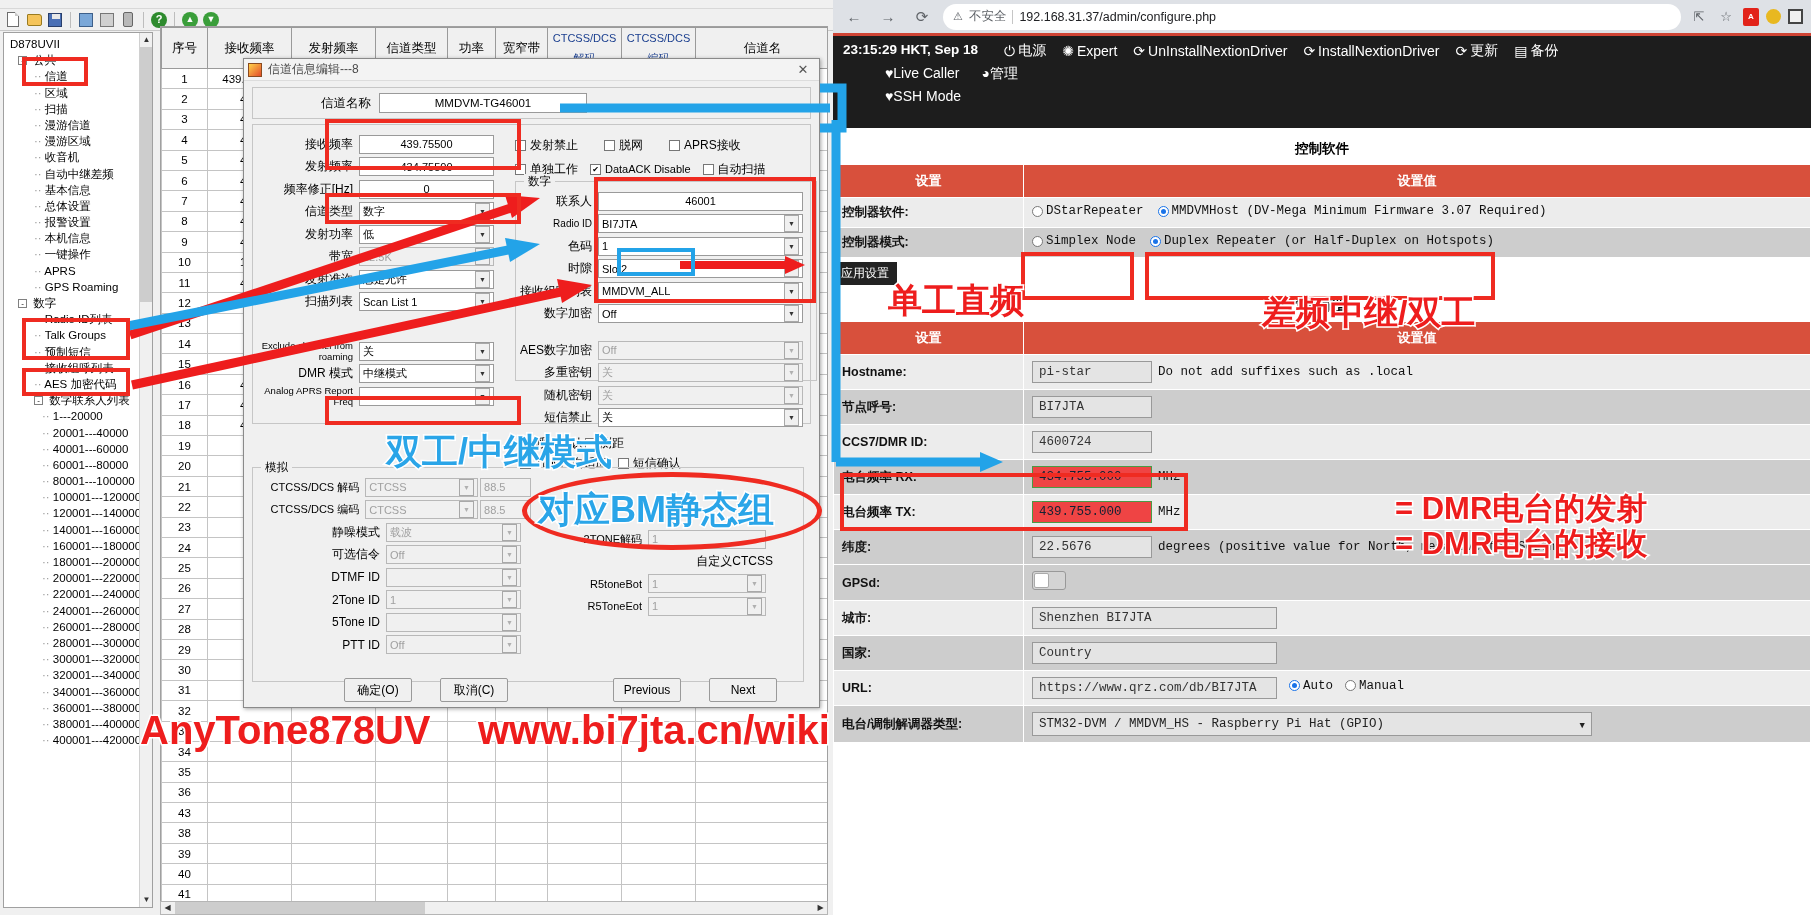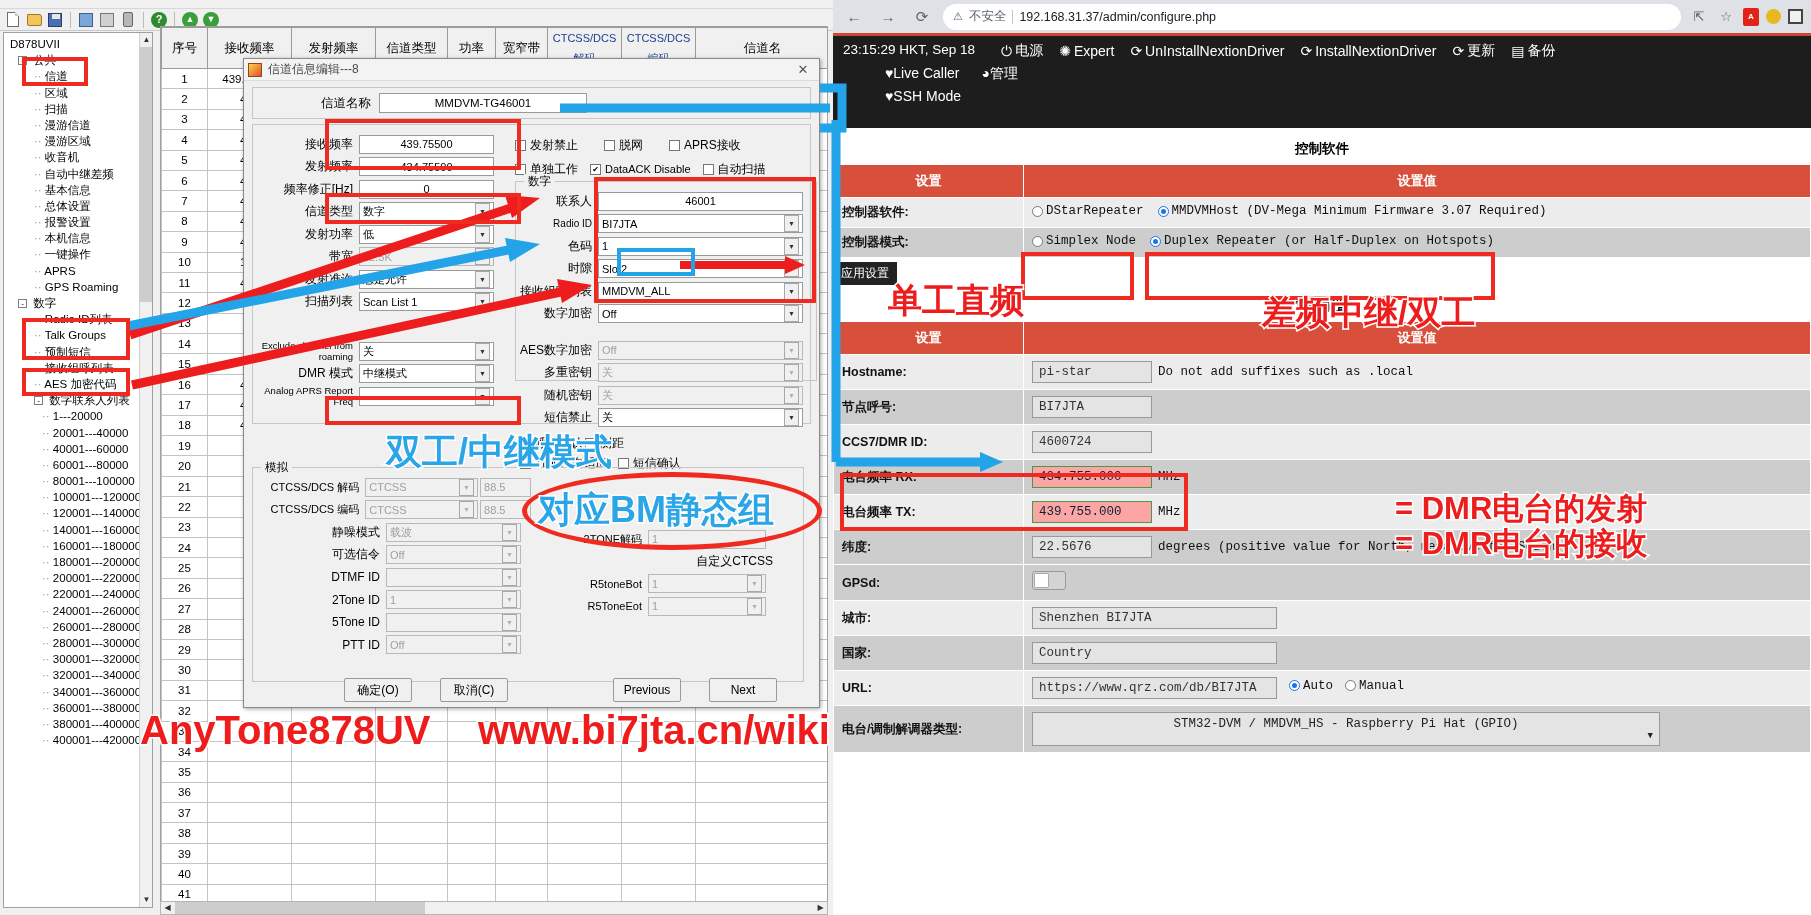--- a/index.html
+++ b/index.html
@@ -157,49 +157,49 @@
   .omni .url { color:#202124; }
   .chrome-right { display:flex; align-items:center; gap:7px; }
   .cr-ic { width:20px;height:20px;display:flex;align-items:center;justify-content:center;font-size:13px;color:#5f6368;}
   .ext-pdf { width:16px;height:18px;background:#e2231a;color:#fff;font-size:8px;font-weight:bold;
              display:flex;align-items:center;justify-content:center;border-radius:2px;}
   .ext-dot { width:15px;height:15px;border-radius:50%;background:#e8b820; }
   .ext-sq  { width:15px;height:15px;background:#f0f0f0;border:2px solid #444; }
 
   .ps-red-line { height:3px; background:#cf4434; }
   .ps-header { background:#1d1d1d; color:#fff; padding:6px 10px 10px 10px; min-height:92px; }
-  .ps-time { font-size:13.5px; font-family:"Liberation Sans", sans-serif; }
+  .ps-time { font-size:13.5px; font-family:"Liberation Sans", sans-serif;font-weight:bold; }
   .ps-navrow { display:flex; align-items:center; gap:16px; flex-wrap:wrap; font-size:14px; }
   .ps-navrow .lnk { display:inline-flex; align-items:center; gap:3px; white-space:nowrap; }
   .ps-row2 { margin-top:5px; padding-left:42px; display:flex; gap:22px; font-size:14px; }
   .ps-row3 { margin-top:5px; padding-left:42px; font-size:14px; }
 
   .ps-content { background:#fff; padding: 0; }
   .ps-caption { text-align:center; font-weight:bold; font-size:13.5px; padding:12px 0 6px 0;
                 font-family:"Liberation Sans", sans-serif; }
   table.ps { width:100%; border-collapse:collapse; font-family:"Liberation Mono", monospace; }
   table.ps th { background:#d8503c; color:#fff; font-size:13px; padding:7px 4px; border:1px solid #fff;
                 font-family:"Liberation Sans", sans-serif; }
   table.ps th.c1 { width:190px; }
   table.ps td { border:1px solid #fff; padding:6px 8px; font-size:12.5px; color:#111; }
   table.ps tr.odd td { background:#ececec; }
   table.ps tr.even td { background:#cdcdcd; }
   table.ps td.lbl { font-weight:bold; font-family:"Liberation Sans", sans-serif; font-size:12.5px; width:190px; }
   .ps-input { display:inline-block; background:#e4e4e4; border:1px solid #999; padding:3px 6px;
               font-size:12.5px; color:#333; font-family:"Liberation Mono", monospace; min-width:120px;}
-  .ps-input.green { background:#fca5a5; border-color:#4a9a45; color:#123; }
+  .ps-input.green { background:#ef4444; border-color:#4a9a45; color:#123; }
   .ps-input.wide { min-width:245px; }
   .ps-hint { font-family:"Liberation Mono", monospace; font-size:12.5px; color:#111; margin-left:6px; }
   .ps-radio { display:inline-flex; align-items:center; gap:3px; font-family:"Liberation Mono", monospace; font-size:12.5px; }
   .rb { width:11px;height:11px;border-radius:50%;border:1px solid #777;background:#fff;display:inline-block;position:relative;}
   .rb.on { border-color:#1a73e8; }
   .rb.on:after{content:"";position:absolute;left:2px;top:2px;width:5px;height:5px;border-radius:50%;background:#1a73e8;}
   .ps-select { background:#e4e4e4;border:1px solid #999;padding:4px 6px;font-size:12.5px;
-               font-family:"Liberation Mono", monospace; color:#222; width:628px;
-               display:flex; align-items:center;flex-direction:column; }
+               font-family:"Liberation Mono", monospace; color:#222; width:560px;
+               display:flex; align-items:flex-end; }
   .ps-select .cv { margin-left:auto; font-size:9px; }
   .toggle { width:34px;height:19px;background:#d4d4d4;border:1px solid #999;border-radius:3px;position:relative;display:inline-block;}
   .toggle .knob{position:absolute;left:1px;top:1px;width:15px;height:15px;background:#fff;border:1px solid #aaa;border-radius:2px;}
   .apply-btn{ display:inline-block;background:#222;color:#fff;font-size:12px;padding:3px 8px;
               font-family:"Liberation Sans", sans-serif; }
   .apply-wrap{ text-align:left; padding:4px 0 0 0; }
 
   
   .ann { position:absolute; pointer-events:none; z-index: 60; }
   .rect { border:4px solid #ef2b21; }
@@ -715,21 +715,21 @@
               <td></td>
               <td></td>
               <td></td>
               <td></td>
               <td></td>
               <td></td>
               <td></td>
               <td></td>
             </tr>
             <tr>
-              <td>37</td>
+              <td>43</td>
               <td></td>
               <td></td>
               <td></td>
               <td></td>
               <td></td>
               <td></td>
               <td></td>
               <td></td>
             </tr>
             <tr>

